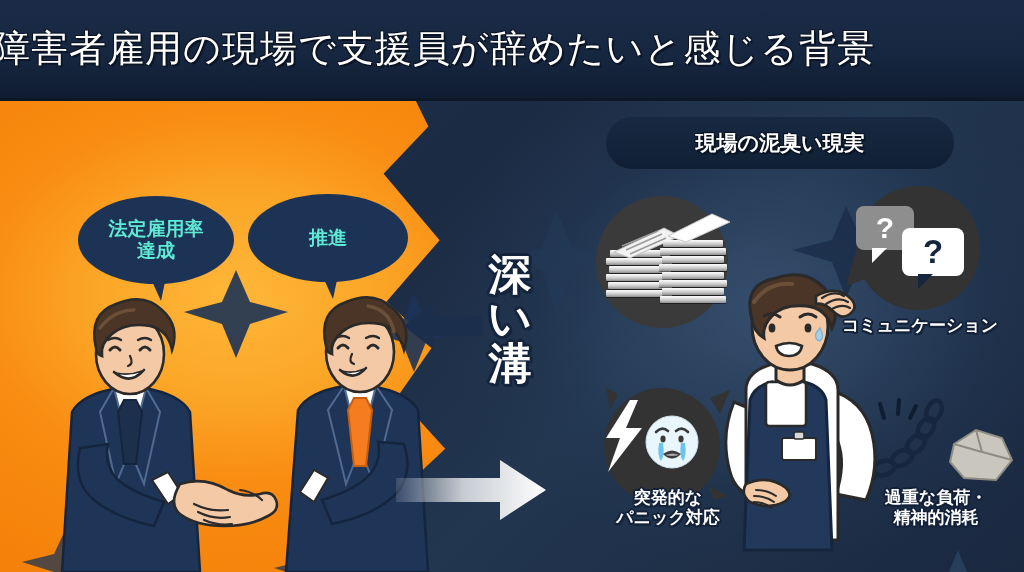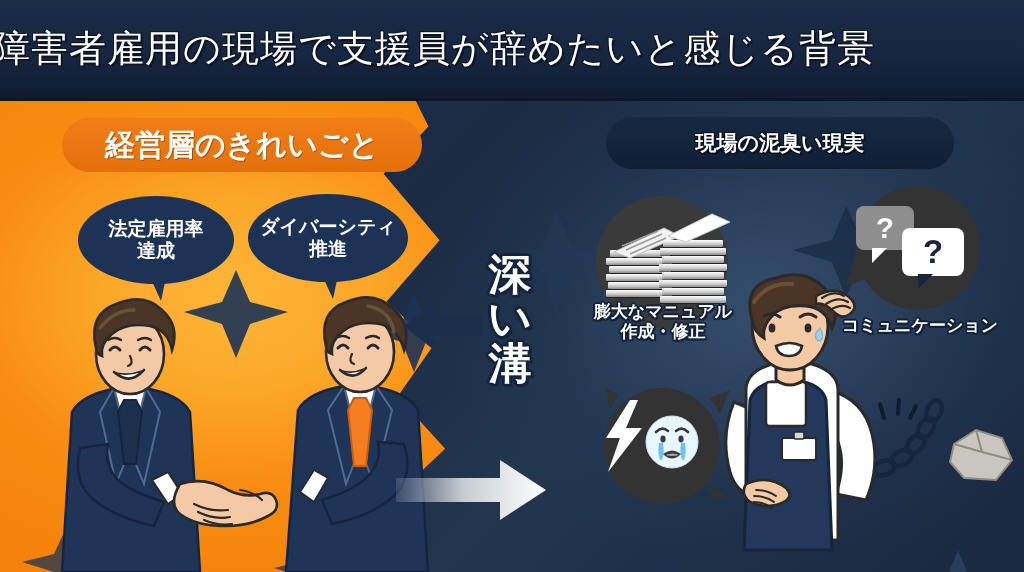--- a/index.html
+++ b/index.html
@@ -36,21 +36,21 @@
     color:#ffffff;font-size:30px;
     text-shadow:1px 1px 0 rgba(120,55,0,.55);}
   .pill-right{left:606px;top:117px;width:348px;height:52px;border-radius:26px;
     background:linear-gradient(180deg,#172942 0%,#101f34 100%);
     color:#ffffff;font-size:21px;
     text-shadow:2px 2px 0 #0a1322,-1px -1px 0 #0a1322,1px -1px 0 #0a1322,-1px 1px 0 #0a1322;}
 
   
   .bub{position:absolute;background:#1d3355;border-radius:50%;
     display:flex;flex-direction:column;align-items:center;justify-content:center;
-    color:#ffffff;font-weight:bold;font-size:19px;line-height:1.15;text-align:center;z-index:20;}
+    color:#5eead4;font-weight:bold;font-size:19px;line-height:1.15;text-align:center;z-index:20;}
   .bub:after{content:"";position:absolute;bottom:-17px;left:46%;
     border-left:11px solid transparent;border-right:5px solid transparent;
     border-top:24px solid #1d3355;}
   .bub1{left:78px;top:196px;width:156px;height:88px;}
   .bub2{left:248px;top:194px;width:160px;height:88px;}
   .bub span{display:block;}
 
   
   .divide{position:absolute;left:478px;top:252px;width:64px;z-index:26;
     color:#ffffff;font-size:43px;font-weight:bold;line-height:1.03;text-align:center;
@@ -123,24 +123,20 @@
     <div class="sheet" style="left:59px;top:68px;width:68px;"></div>
     <div class="sheet" style="left:62px;top:60px;width:62px;"></div>
     <div class="sheet" style="left:59px;top:52px;width:68px;"></div>
     <div class="sheet" style="left:62px;top:44px;width:62px;"></div>
     <div class="sheet" style="left:60px;top:36px;width:66px;"></div>
     <div class="sheet" style="left:63px;top:28px;width:60px;"></div>
     <svg style="position:absolute;left:56px;top:0px;" width="78" height="32">
       <polygon points="12,24 56,2 74,10 30,30" fill="#ffffff" stroke="#c9c9c9" stroke-width="1"></polygon>
     </svg>
   </div>
-  <div class="ilabel" style="left:548px;top:302px;width:230px;">
-    <span>膨大なマニュアル</span>
-    <span>作成・修正</span>
-  </div>
 
   <svg class="nb" style="left:836px;top:186px;z-index:6;" width="160" height="130">
     <circle cx="82" cy="62" r="62" fill="#333333"></circle>
     <polygon points="26,44 10,100 54,84" fill="#333333"></polygon>
   </svg>
   <div class="qb" style="left:856px;top:206px;width:58px;height:44px;background:#8e8e8e;color:#ffffff;font-size:30px;">
     <span>?</span>
   </div>
   <div class="qb" style="left:902px;top:228px;width:62px;height:48px;background:#ffffff;color:#17253d;font-size:33px;">
     <span>?</span>
@@ -162,39 +158,47 @@
     <circle cx="28" cy="28" r="26" fill="#eaf6fd" stroke="#cfe4f0" stroke-width="1"></circle>
     <path d="M12,18 q6,-6 12,-1" stroke="#3a3a3a" stroke-width="2.6" fill="none" stroke-linecap="round"></path>
     <path d="M32,17 q6,-5 12,1" stroke="#3a3a3a" stroke-width="2.6" fill="none" stroke-linecap="round"></path>
     <ellipse cx="19" cy="25" rx="2.6" ry="3.4" fill="#3a3a3a"></ellipse>
     <ellipse cx="37" cy="25" rx="2.6" ry="3.4" fill="#3a3a3a"></ellipse>
     <path d="M15,29 q-2,12 2,18 q4,-6 2,-18 z" fill="#6cc3ee"></path>
     <path d="M41,29 q2,12 -2,18 q-4,-6 -2,-18 z" fill="#6cc3ee"></path>
     <path d="M19,40 q9,-7 18,0 q-9,9 -18,0 z" fill="#3a3a3a"></path>
     <path d="M21,41 q8,-3 14,0 q-7,2 -14,0 z" fill="#ffffff" opacity="0.55"></path>
   </svg>
+  <div class="ilabel" style="left:568px;top:488px;width:200px;">
+    <span>突発的な</span>
+    <span>パニック対応</span>
+  </div>
 
   <svg class="nb" style="left:850px;top:398px;z-index:8;" width="170" height="92">
     <g stroke="#16263f" stroke-width="4.5" fill="none">
       <ellipse cx="14" cy="76" rx="11" ry="7"></ellipse>
       <ellipse cx="34" cy="70" rx="11" ry="7" transform="rotate(-16 34 70)"></ellipse>
       <ellipse cx="52" cy="60" rx="11" ry="7" transform="rotate(-28 52 60)"></ellipse>
       <ellipse cx="66" cy="46" rx="11" ry="7" transform="rotate(-46 66 46)"></ellipse>
       <ellipse cx="76" cy="30" rx="11" ry="7" transform="rotate(-58 76 30)"></ellipse>
       <ellipse cx="84" cy="13" rx="11" ry="7" transform="rotate(-66 84 13)"></ellipse>
     </g>
     <g stroke="#0f1d31" stroke-width="4" stroke-linecap="round">
       <line x1="34" y1="20" x2="30" y2="6"></line>
       <line x1="48" y1="16" x2="49" y2="2"></line>
       <line x1="60" y1="20" x2="66" y2="8"></line>
     </g>
     <polygon points="104,46 126,32 152,40 162,62 146,82 114,80 100,64" fill="#c9c6bd" stroke="#8e8b82" stroke-width="2"></polygon>
     <path d="M126,32 L132,54 L162,62" stroke="#8e8b82" stroke-width="2" fill="none"></path>
     <path d="M104,46 L132,54" stroke="#8e8b82" stroke-width="2" fill="none"></path>
   </svg>
+  <div class="ilabel" style="left:848px;top:488px;width:176px;">
+    <span>過重な負荷・</span>
+    <span>精神的消耗</span>
+  </div>
 
   <svg class="worker" style="left:690px;top:272px;" width="230" height="300">
 
     <path d="M108,6 q20,-8 26,8 q4,14 -12,14 q-12,0 -10,-10 q2,-8 10,-6" stroke="#2b4467" stroke-width="4" fill="none" stroke-linecap="round"></path>
 
     <path d="M44,130 q-14,34 -4,70 q6,22 28,26 l12,-26 q-18,-6 -20,-22 q-2,-20 8,-38 z" fill="#ffffff" stroke="#2a2a2a" stroke-width="3"></path>
 
     <path d="M140,118 q34,10 42,44 q8,34 -6,66 l-30,-6 q10,-30 2,-52 q-8,-22 -24,-28 z" fill="#ffffff" stroke="#2a2a2a" stroke-width="3"></path>
 
     <path d="M56,118 q0,-18 26,-26 l40,0 q26,8 26,26 l0,150 l-92,0 z" fill="#ffffff" stroke="#2a2a2a" stroke-width="3"></path>
@@ -306,21 +310,20 @@
       <path d="M152,232 q14,6 28,4"></path>
       <path d="M188,202 q14,2 22,10"></path>
     </g>
   </svg>
 
   <div class="bub bub1">
     <span>法定雇用率</span>
     <span>達成</span>
   </div>
   <div class="bub bub2">
-    <span>ダイバーシティ</span>
     <span>推進</span>
   </div>
 
   <svg class="arrow-left" viewBox="0 0 78 52">
     <polygon points="0,26 30,2 30,16 78,16 78,36 30,36 30,50" fill="#1b2e4c"></polygon>
   </svg>
   <svg class="arrow-right" viewBox="0 0 150 64">
     <defs>
       <linearGradient id="argrad" x1="0" y1="0" x2="1" y2="0">
         <stop offset="0%" stop-color="#ffffff" stop-opacity="0.12"></stop>
@@ -330,23 +333,20 @@
     </defs>
     <polygon points="0,20 104,20 104,2 150,32 104,62 104,44 0,44" fill="url(#argrad)"></polygon>
   </svg>
 
   <div class="divide">
     <span>深</span>
     <span>い</span>
     <span>溝</span>
   </div>
 
-  <div class="pill pill-left">
-    <span>経営層のきれいごと</span>
-  </div>
   <div class="pill pill-right">
     <span>現場の泥臭い現実</span>
   </div>
 
   <div class="titlebar">
     <div class="tt">障害者雇用の現場で支援員が辞めたいと感じる背景</div>
   </div>
 
 </div>
 

